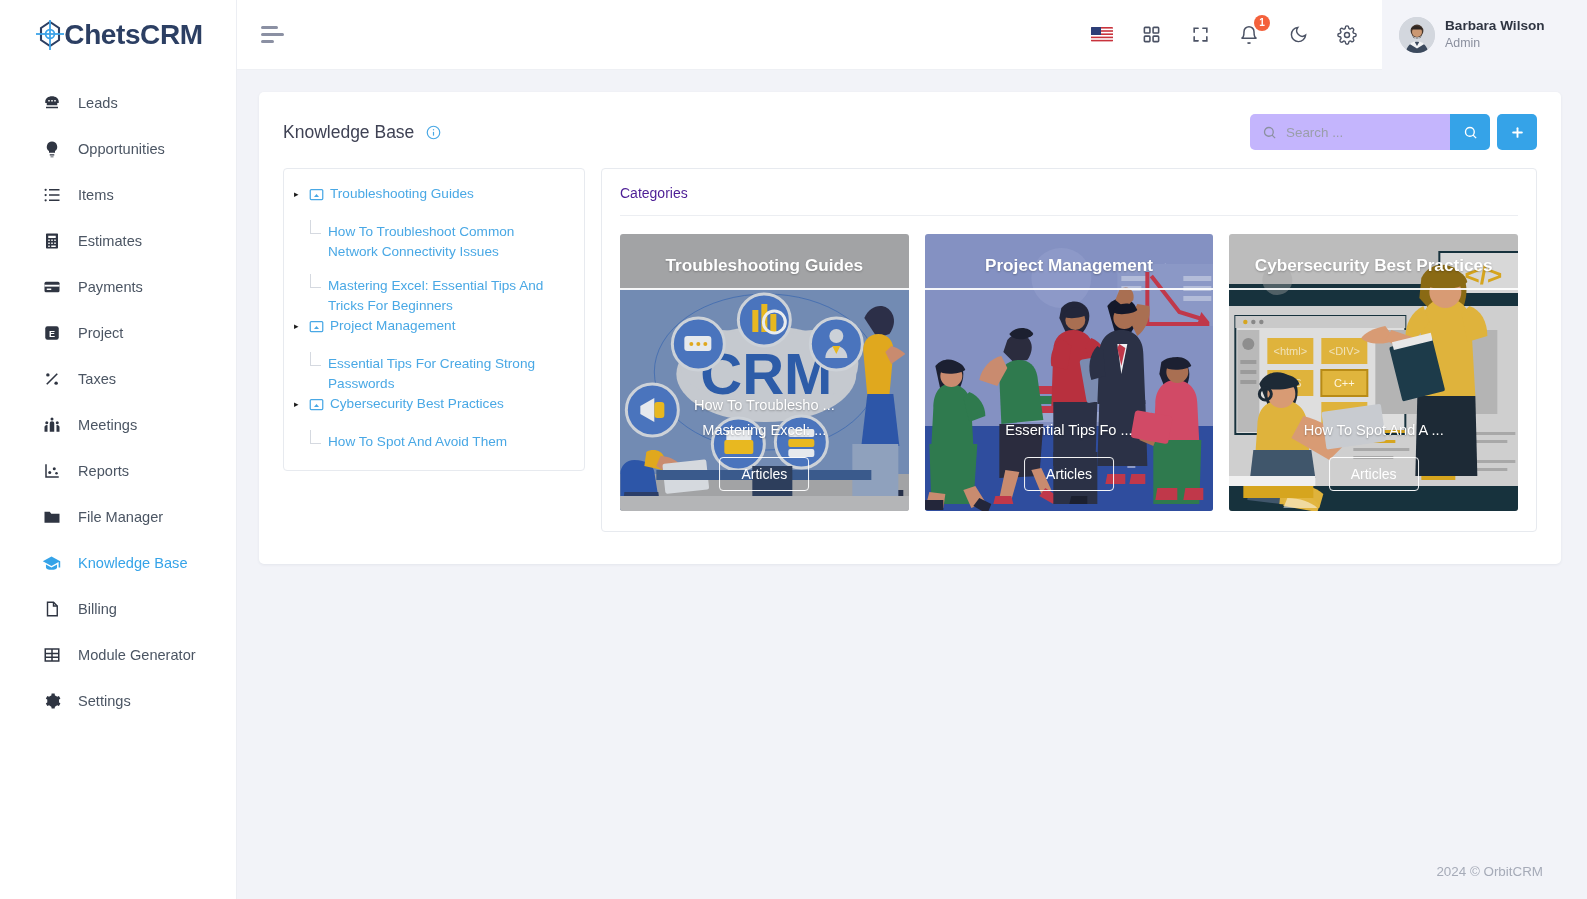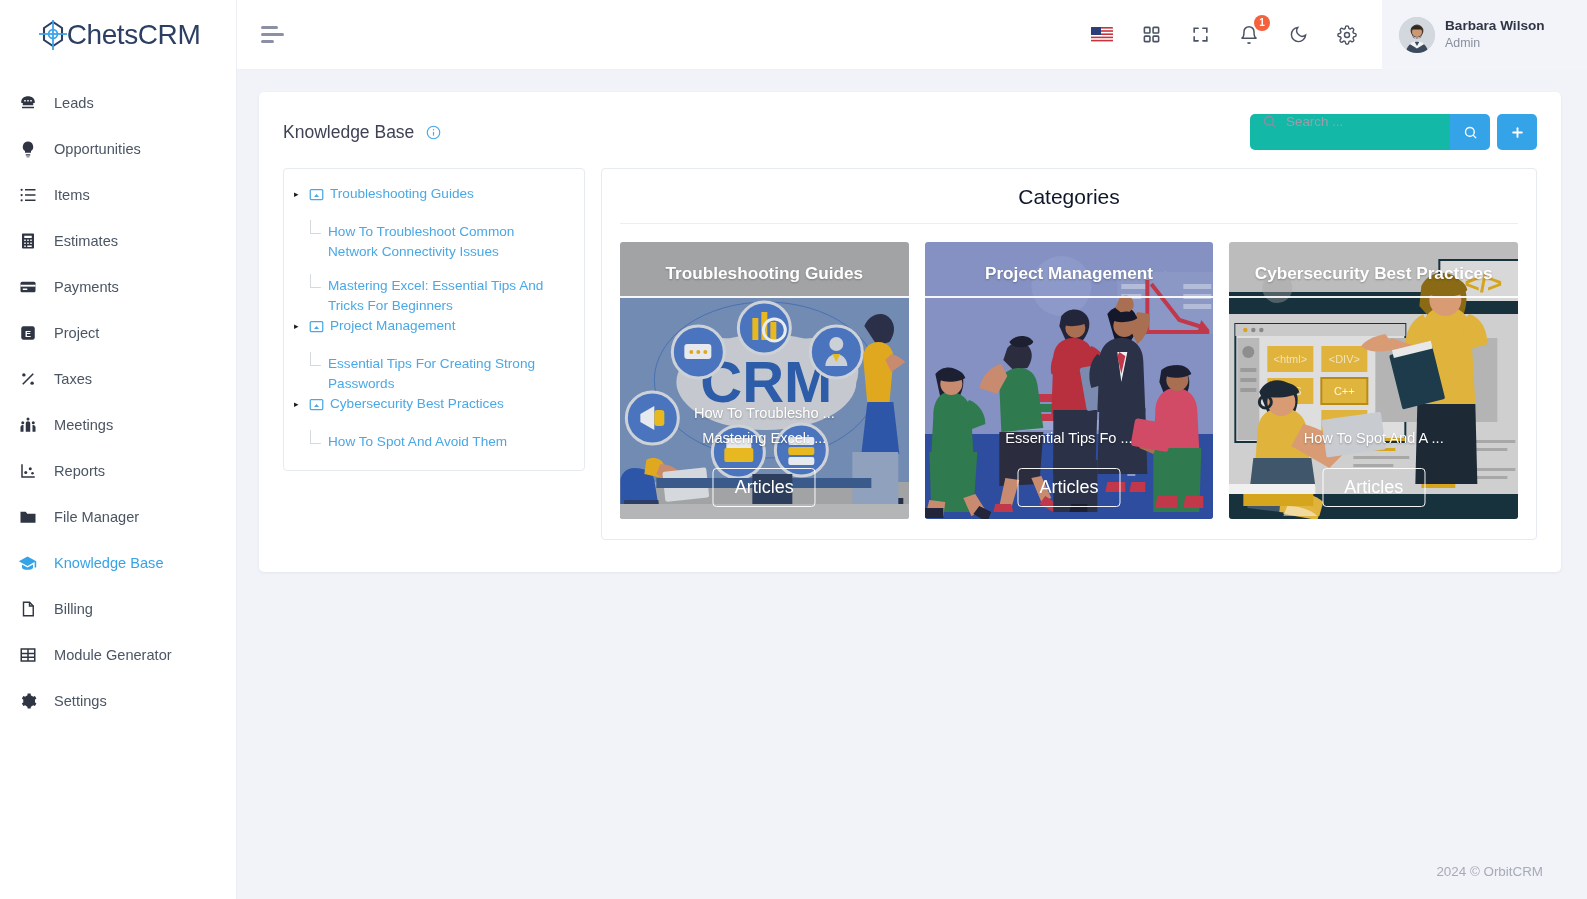--- a/index.html
+++ b/index.html
@@ -17,27 +17,27 @@
     border-right: 1px solid #eceef3;
     flex: 0 0 237px; position: relative; z-index: 5;
   }
   .logo-wrap {
     height: 70px; display: flex; align-items: center; justify-content: center;
   }
   .logo { display: flex; align-items: center; gap: 0px; }
   .logo-mark { width: 34px; height: 34px; margin-right: -3px; }
   .logo-text {
     font-size: 28px; letter-spacing: -0.4px;
-    color: #2c3f63; font-weight: 400;
+    color: #2c3f63; font-weight: 700;
   }
   .nav { padding-top: 10px; }
   .nav-item {
     display: flex; align-items: center; gap: 17px;
     height: 46px; padding: 0 0 0 18px;
-    color: #4b5563; font-size: 14.6px; cursor: pointer;
+    color: #4b5563; font-size: 14.6px; cursor: pointer; margin-left: 24px;
   }
   .nav-item .ico {
     width: 19px; height: 19px; display: flex;
     align-items: center; justify-content: center; flex: 0 0 19px;
     color: #2f3542;
   }
   .nav-item.active { color: #35a3e8; }
   .nav-item.active .ico { color: #35a3e8; }
 
   
@@ -87,21 +87,21 @@
     box-shadow: 0 1px 3px rgba(40,50,80,.07);
     padding: 0; width: 100%;
   }
   .panel-head {
     display: flex; align-items: center; padding: 22px 24px 18px 24px;
   }
   .panel-title { font-size: 17.5px; color: #3f4254; font-weight: 400; }
   .info-ico { margin-left: 7px; color: #49a8e5; display: inline-flex; vertical-align: middle; }
   .head-right { margin-left: auto; display: flex; align-items: center; gap: 7px; }
   .search-wrap {
-    display: flex; align-items: flex-start; background: #14b8a6;
+    display: flex; align-items: center; background: #c4b5fd;
     border-radius: 5px 0 0 5px; height: 36px; width: 200px; padding: 0 12px; gap: 9px;
   }
   .search-wrap input {
     border: none; outline: none; background: transparent; font-size: 13.4px;
     color: #4b5264; width: 100%; font-family: "Liberation Sans", sans-serif;
   }
   .search-wrap input::placeholder { color: #9a9eaa; }
   .btn-blue {
     background: #35a3e8; color: #fff; border: none; border-radius: 5px;
     height: 36px; width: 40px; display: flex; align-items: center;
@@ -138,21 +138,21 @@
   }
   .child-label {
     color: #49a8e5; font-size: 13.6px; line-height: 19.5px; cursor: pointer;
     max-width: 228px;
   }
 
   
   .cats-box {
     flex: 1; border: 1px solid #e7eaef; border-radius: 4px; min-width: 0;
   }
-  .cats-head { padding: 16px 18px 14px 18px; font-size: 21px; color: #0f172a; text-align: center; }
+  .cats-head { padding: 16px 18px 14px 18px; font-size: 14px; color: #4c1d95; }
   .cats-sep { height: 1px; background: #eceef2; margin: 0 18px; }
   .cats-grid {
     display: flex; gap: 16px; padding: 18px 18px 20px 18px;
   }
   .cat-card {
     flex: 1; height: 277px; border-radius: 3px; position: relative;
     overflow: hidden; cursor: pointer; min-width: 0;
     display: flex; flex-direction: column; align-items: center;
   }
   .cat-bg { position: absolute; inset: 0; }
@@ -165,23 +165,23 @@
     position: absolute; top: 54px; left: 0; right: 0; height: 2px;
     background: rgba(255,255,255,.92); z-index: 2;
   }
   .cat-art-list { position: absolute; left: 0; right: 0; bottom: 68px; z-index: 2; text-align: center; }
   .cat-art {
     color: #fff; font-size: 14.6px; line-height: 25px; white-space: nowrap;
     overflow: hidden; text-overflow: ellipsis; padding: 0 6px;
     text-shadow: 0 1px 2px rgba(0,0,0,.3);
   }
   .cat-btn {
-    position: absolute; bottom: 12px; left: 50%; transform: translateX(-50%);
+    position: absolute; bottom: 20px; left: 50%; transform: translateX(-50%);
     border: 1px solid rgba(255,255,255,.95); color: #fff; background: transparent;
-    font-size: 18px; padding: 8px 21px; border-radius: 4px; cursor: pointer;
+    font-size: 14px; padding: 8px 21px; border-radius: 4px; cursor: pointer;
     z-index: 3; font-family: "Liberation Sans", sans-serif;
   }
 
   .footer {
     height: 55px; display: flex; align-items: center; justify-content: flex-end;
     padding-right: 44px; color: #a6abb8; font-size: 13.4px;
     position: absolute; bottom: 0; left: 0; right: 0;
   }
 </style>
 </head>

